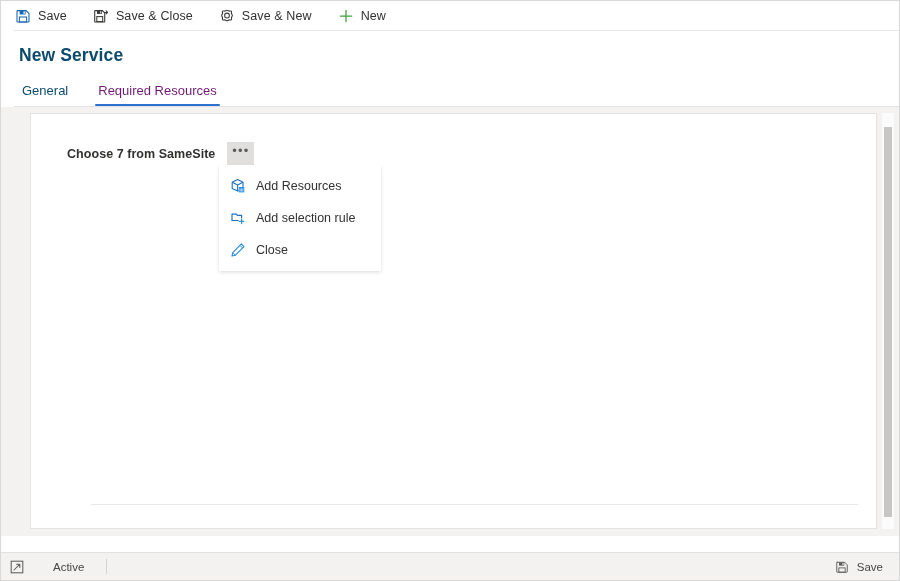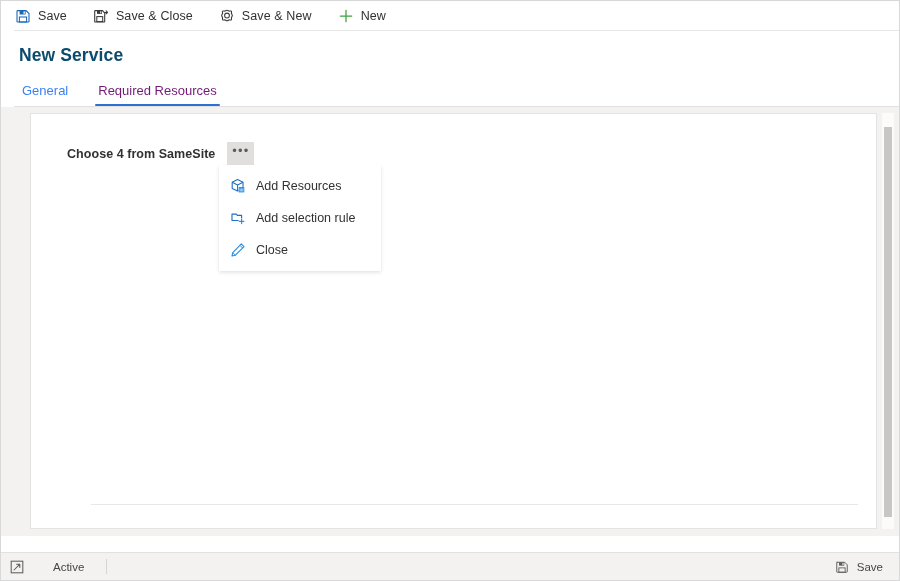--- a/index.html
+++ b/index.html
@@ -83,21 +83,21 @@
     margin: 0 0 10px 0;
   }
   .tab-strip {
     display: flex;
     align-items: flex-end;
     height: 30px;
   }
   .tab {
     position: relative;
     font-size: 13px;
-    color: #3b82f6;
+    color: #0c4a6e;
     padding: 0 3px 8px 3px;
     margin-right: 24px;
     cursor: default;
     white-space: nowrap;
   }
   .tab.active {
     font-weight: normal;
     color: #701a75;
   }
   .tab.active::after {
@@ -356,21 +356,21 @@
       </div>
     </div>
   </div>
   <div class="header-rule"></div>
 
   <div class="body-region">
 
     <div class="form-panel">
 
       <div class="section-row">
-        <span class="section-label">Choose 4 from SameSite</span>
+        <span class="section-label">Choose 7 from SameSite</span>
         <button class="ellipsis-btn">
           <span class="dots">•••</span>
         </button>
       </div>
 
       <div class="context-menu">
 
         <div class="menu-item">
           <span class="menu-icon">
             <svg width="16" height="16" viewBox="0 0 16 16">

